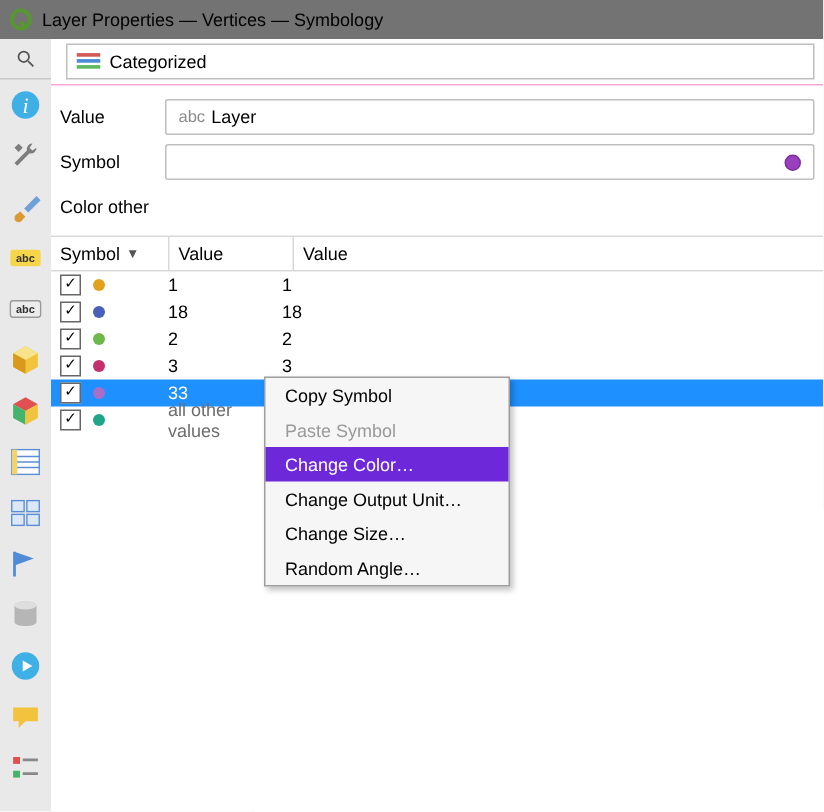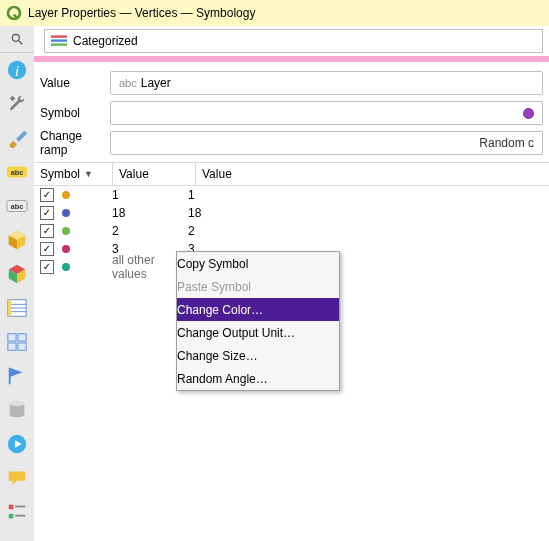--- a/index.html
+++ b/index.html
@@ -1,31 +1,31 @@
 <!DOCTYPE html>
 <html><head>
 <meta charset="utf-8">
 <style>
 html,body{margin:0;padding:0;font-family:"Segoe UI",Arial,sans-serif;font-size:12px;color:#000;background:#fff}
 .window{width:549px;height:541px;position:relative;overflow:hidden;background:#f0f0f0}
 
 
-.titlebar{height:26px;background:#fef9c3;border-bottom:1px solid #d4d4d4;display:flex;align-items:center;padding-left:6px}
+.titlebar{height:26px;background:#737373;border-bottom:1px solid #d4d4d4;display:flex;align-items:center;padding-left:6px}
 .qgis-logo{width:16px;height:16px;margin-right:6px}
 .titlebar .txt{font-size:12px;color:#000}
 
 
 .iconstrip{position:absolute;left:0;top:26px;bottom:0;width:34px;background:#e9e9e9;border-right:1px solid #c9c9c9}
 .iconstrip .cell{width:34px;height:34px;display:flex;align-items:center;justify-content:center}
 .iconstrip .search{height:26px;border-bottom:1px solid #c9c9c9}
 .ico{width:22px;height:22px;display:block}
 
 
 .main{position:absolute;left:34px;right:0;top:26px;bottom:0;background:#fff}
-.toprow{display:flex;align-items:center;height:30px;border-bottom:6px solid #f9a8d4;padding:0 6px}
+.toprow{display:flex;align-items:center;height:30px;border-bottom:1px solid #f9a8d4;padding:0 6px}
 .catcombo{flex:1;height:22px;border:1px solid #bfbfbf;margin-left:4px;display:flex;align-items:center;padding:0 6px;background:#fff}
 .catico{width:16px;height:12px;margin-right:6px}
 
 .form{padding:6px 6px 0 6px}
 .frow{display:flex;align-items:center;height:30px}
 .flabel{width:70px;color:#000}
 .ffield{flex:1;height:22px;border:1px solid #bfbfbf;border-radius:2px;display:flex;align-items:center;padding:0 8px;background:#fff}
 .symfield{justify-content:flex-end}
 .symdot{width:9px;height:9px;border-radius:50%;background:#9a3fbf;border:1px solid #7a2f99}
 .ramptxt{margin-left:auto;color:#333}
@@ -44,23 +44,23 @@
 .tcell.sym{width:66px;display:flex;align-items:center;padding-left:6px}
 .tcell.val{width:70px;padding-left:6px}
 .tcell.leg{flex:1;padding-left:6px}
 .cb{width:12px;height:12px;border:1px solid #666;background:#fff;display:flex;align-items:center;justify-content:center;margin-right:8px}
 .cb.on::after{content:"✓";font-size:10px;line-height:10px;color:#000}
 .dot{width:8px;height:8px;border-radius:50%}
 .allother{color:#6d6d6d}
 
 
 .ctxmenu{position:absolute;left:176px;top:251px;width:162px;background:#f6f6f6;border:1px solid #9e9e9e;box-shadow:2px 2px 4px rgba(0,0,0,.25)}
-.ctxmenu .mitem{height:23px;display:flex;align-items:center;padding:0 0;font-size:12px;color:#000}
+.ctxmenu .mitem{height:23px;display:flex;align-items:center;padding:0 13px;font-size:12px;color:#000}
 .ctxmenu .mitem.disabled{color:#9a9a9a}
-.ctxmenu .mitem.hl{background:#4c1d95;color:#fff}
+.ctxmenu .mitem.hl{background:#6d28d9;color:#fff}
 </style>
 </head>
 <body>
 
 <div class="window">
 
   <div class="titlebar">
     <svg class="qgis-logo" viewBox="0 0 24 24">
       <circle cx="12" cy="12" r="9" fill="none" stroke="#589632" stroke-width="4"></circle>
       <rect x="13" y="13" width="9" height="4" fill="#589632" transform="rotate(45 13 13)"></rect>
@@ -191,24 +191,21 @@
           <span>Layer</span>
         </div>
       </div>
       <div class="frow">
         <div class="flabel">Symbol</div>
         <div class="ffield symfield">
           <span class="symdot"></span>
         </div>
       </div>
       <div class="frow">
-        <div class="flabel">Change ramp</div>
-        <div class="ffield">
-          <span class="ramptxt">Random c</span>
-        </div>
+        <div class="flabel">Color other</div>
       </div>
     </div>
 
     <div class="tblwrap">
       <div class="tblhdr">
         <div class="hcell sym">
             <span>Symbol</span>
             <span class="arrow">▼</span>
           </div>
         <div class="hcell val">
@@ -243,20 +240,28 @@
             <div class="tcell val ">2</div>
             <div class="tcell leg">2</div>
           </div>
           <div class="trow">
             <div class="tcell sym">
               <span class="cb on"></span>
               <span class="dot" style="background:#c42f6d"></span>
             </div>
             <div class="tcell val ">3</div>
             <div class="tcell leg">3</div>
+          </div>
+          <div class="trow sel">
+            <div class="tcell sym">
+              <span class="cb on"></span>
+              <span class="dot" style="background:#a76fc7"></span>
+            </div>
+            <div class="tcell val ">33</div>
+            <div class="tcell leg">33</div>
           </div>
           <div class="trow">
             <div class="tcell sym">
               <span class="cb on"></span>
               <span class="dot" style="background:#1fa588"></span>
             </div>
             <div class="tcell val allother">all other values</div>
             <div class="tcell leg"></div>
           </div>
         </div>

